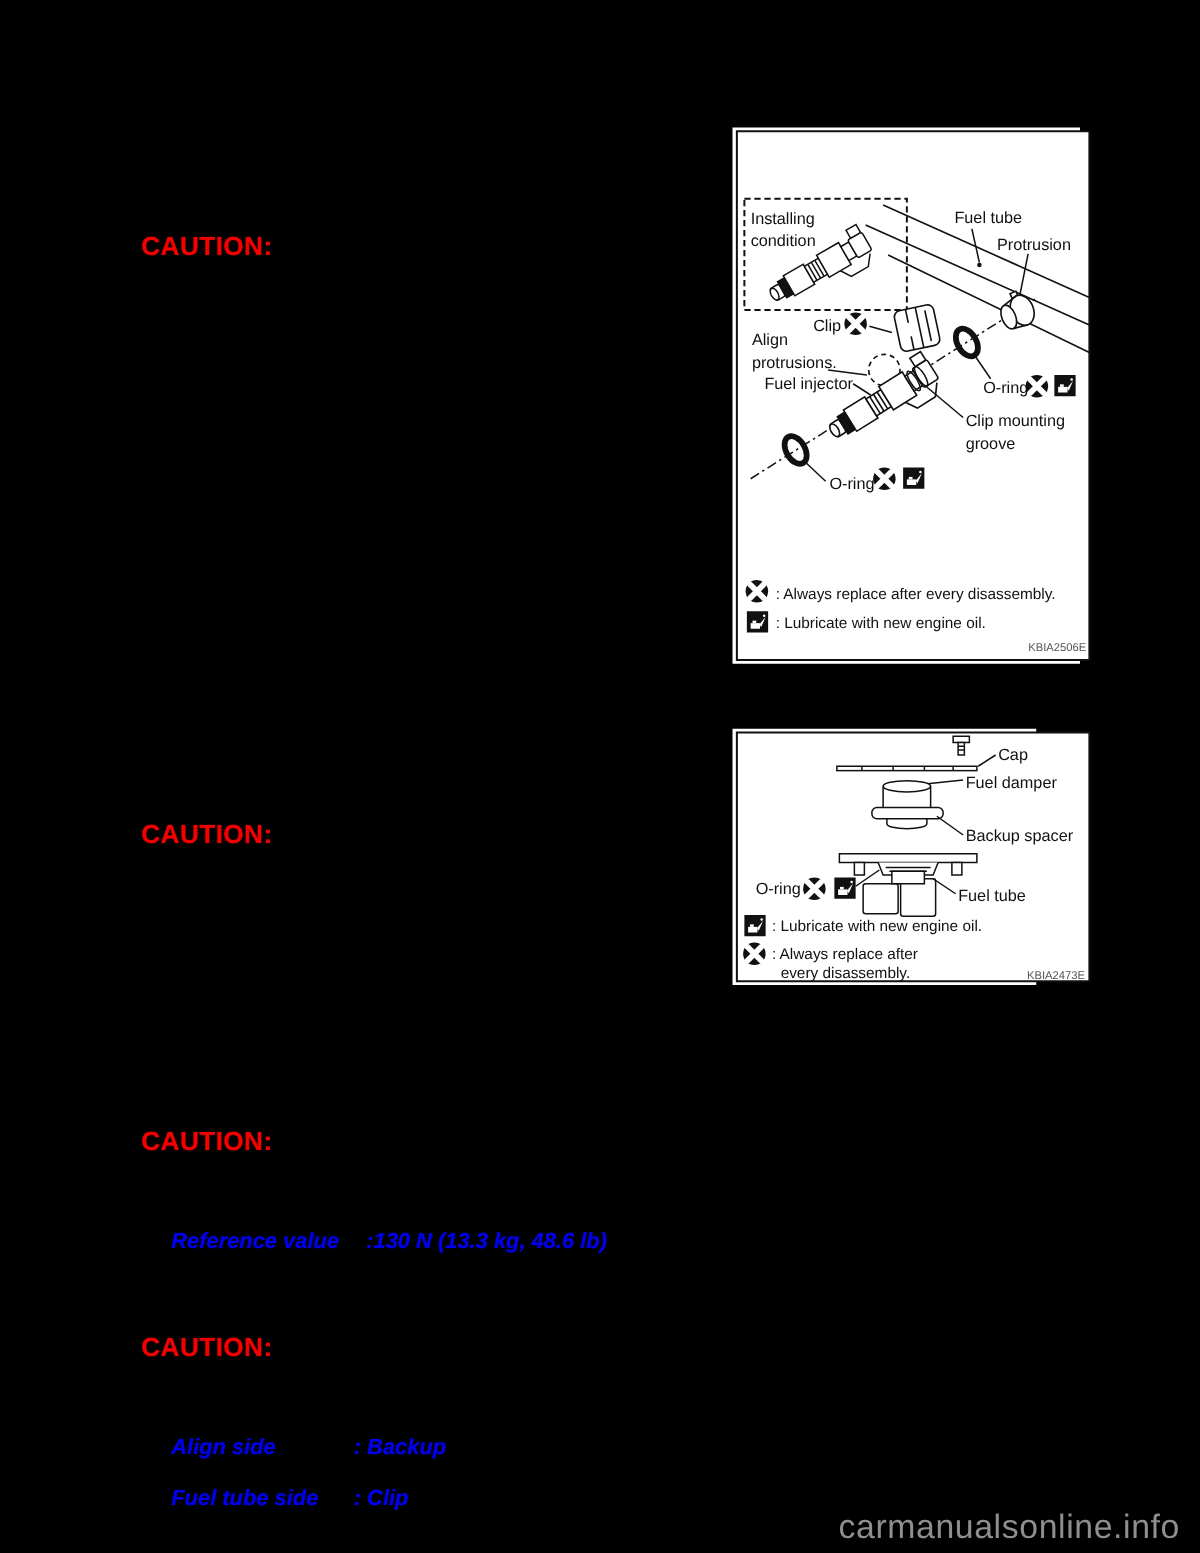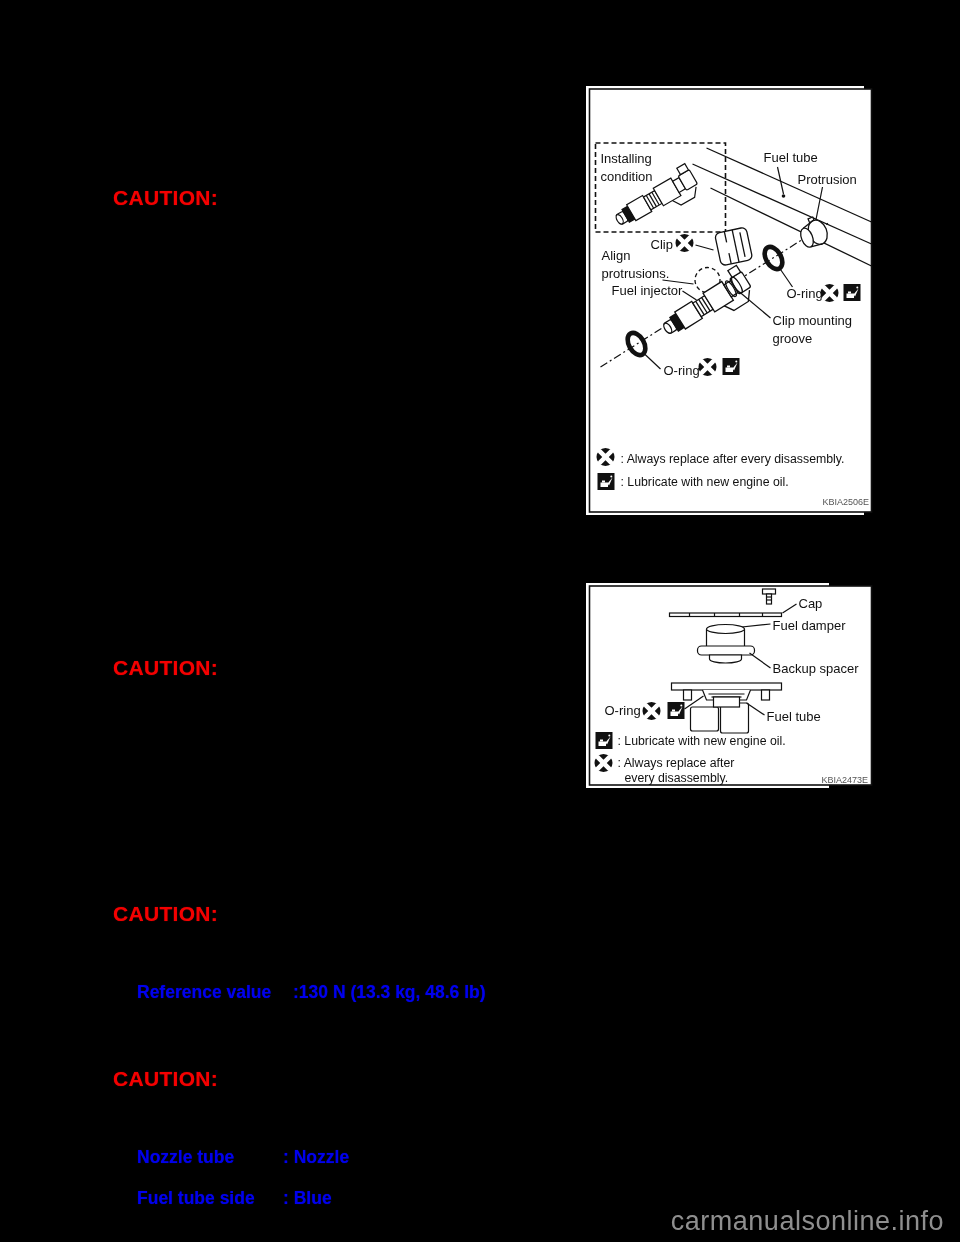--- a/index.html
+++ b/index.html
@@ -9,20 +9,21 @@
   }
   .caution{
     position:absolute;left:113px;color:var(--caution,#f40000);
     font-size:21px;font-weight:bold;letter-spacing:.3px;
     text-shadow:0 0 1px rgba(255,0,0,.6);
   }
   .spec{
     position:absolute;left:137px;display:flex;color:var(--spec,#0000ee);
     font-size:17.5px;font-weight:bold;
     text-shadow:0 0 1px rgba(0,0,255,.6);
+    font-style:italic;
   }
   .spec .lbl{display:inline-block;}
   .spec.ref .lbl{width:156px;}
   .spec.side .lbl{width:146px;}
   .figure{position:absolute;background:#fff;}
   .figure svg{display:block;}
   .watermark{
     position:absolute;right:16px;top:1206px;color:var(--wm,#8f8f8f);
     font-size:27px;font-weight:normal;letter-spacing:.5px;margin-left:40px;
   }
@@ -36,28 +37,28 @@
   <div class="caution" style="top:656px">CAUTION:</div>
   <div class="caution" style="top:902px">CAUTION:</div>
   <div class="caution" style="top:1067px">CAUTION:</div>
 
   <div class="spec ref" style="top:982px">
     <span class="lbl">Reference value</span>
     <span class="val">:130 N (13.3 kg, 48.6 lb)</span>
   </div>
   <div class="spec side" style="top:1188px">
     <span class="lbl">Fuel tube side</span>
-    <span class="val">: Blue</span>
+    <span class="val">: Clip</span>
   </div>
   <div class="spec side" style="top:1147px">
-    <span class="lbl">Nozzle tube</span>
-    <span class="val">: Nozzle</span>
-  </div>
-
-  <div class="figure" style="left:586px;top:86px;width:278px;height:429px">
+    <span class="lbl">Align side</span>
+    <span class="val">: Backup</span>
+  </div>
+
+  <div class="figure" style="left:586px;top:102px;width:278px;height:429px">
     <svg width="289" height="429" viewBox="0 0 288 429">
       <defs>
         <g id="ic-x">
           <circle cx="9" cy="9" r="9" fill="#111"></circle>
           <path d="M3.6,3.6 L14.4,14.4 M14.4,3.6 L3.6,14.4" stroke="#fff" stroke-width="4.6" stroke-linecap="round"></path>
         </g>
         <g id="ic-oil">
           <rect width="17" height="17" fill="#111"></rect>
           <rect x="3" y="9.5" width="7.5" height="4.5" fill="#fff"></rect>
           <polygon points="10,10.5 15,4.5 11.5,12.5" fill="#fff"></polygon>

